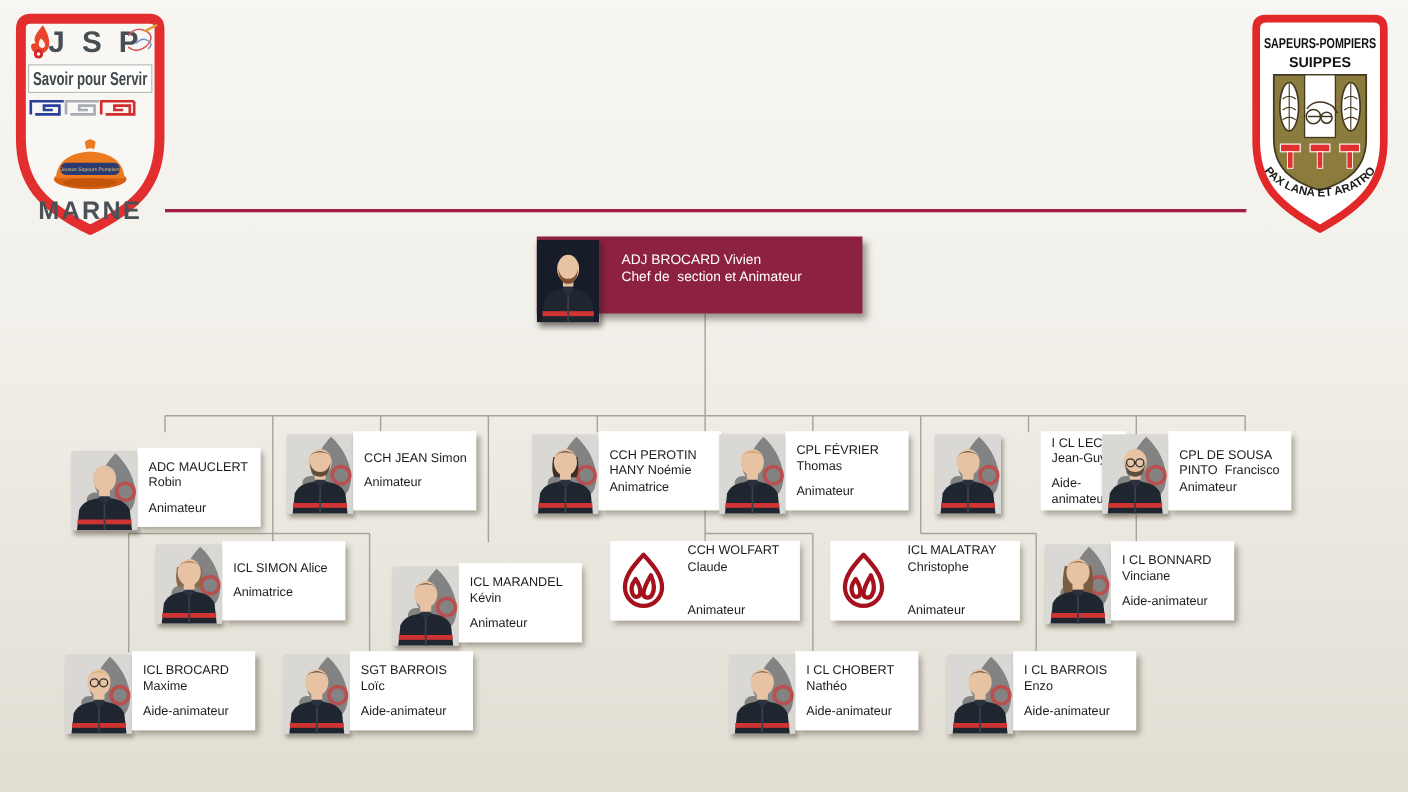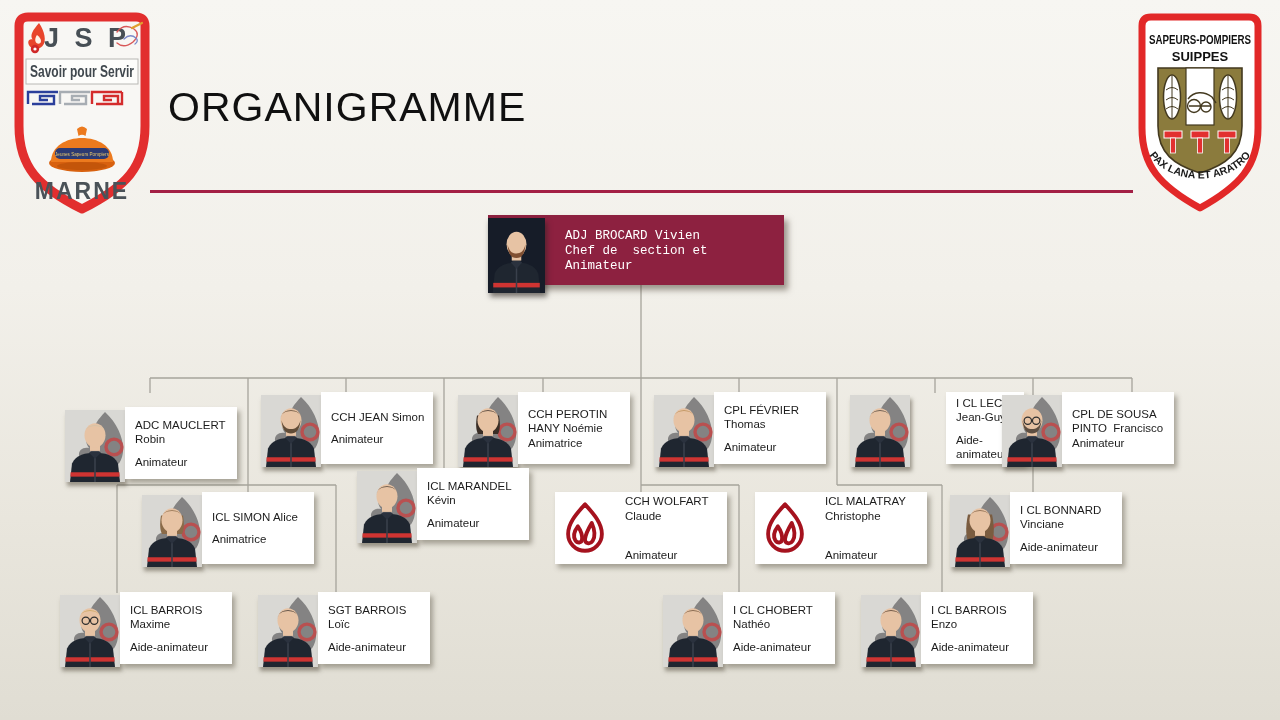--- a/index.html
+++ b/index.html
@@ -16,21 +16,21 @@
     position:absolute;left:168px;top:84px;z-index:3;
     font-size:41px;letter-spacing:1px;color:#101010;font-weight:400;
   }
   .header-rule{position:absolute;left:150px;top:190px;width:983px;height:3px;background:#a32045;z-index:2;}
   
   .root-card{
     position:absolute;left:488px;top:215px;width:296px;height:70px;z-index:4;
     background:#8d2140;display:flex;box-shadow:4px 5px 6px rgba(70,60,45,.5);
   }
   .root-card .photo{width:57px;height:75px;margin-top:3px;flex:0 0 57px;box-shadow:2px 4px 5px rgba(40,35,30,.55);}
-  .root-card .rtext{color:#ffffff;padding:14px 4px 0 20px;font-size:12.5px;line-height:15px;font-family:Liberation Mono, monospace;}
+  .root-card .rtext{color:#ffffff;padding:14px 4px 0 20px;font-size:12.5px;line-height:15px;}
   
   .card{position:absolute;width:172px;height:72px;display:flex;z-index:4;}
   .card .photo{
     width:60px;height:72px;margin-top:3px;flex:0 0 60px;
     box-shadow:2px 4px 4px rgba(85,78,62,.55);background:#d9d8d4;
   }
   .card .photo.flame{margin-top:0;background:#ffffff;display:flex;align-items:center;justify-content:center;box-shadow:none;}
   .card .photo svg{display:block;}
   .card .photo.flame svg{width:54px;height:54px;}
   .card .panel{
@@ -132,21 +132,20 @@
         <rect x="90" y="121" width="18" height="7" fill="#e23030" stroke="#ffffff" stroke-width="1"></rect>
         <rect x="96.5" y="128" width="5" height="15" fill="#e23030" stroke="#ffffff" stroke-width="0.8"></rect>
       </g>
     </g>
     <path id="mottoArc" d="M22 146 C44 176 100 176 122 146" fill="none"></path>
     <text font-size="10.5" font-weight="bold" fill="#1a1a1a">
       <textPath href="#mottoArc" startOffset="50%" text-anchor="middle">PAX LANA ET ARATRO</textPath>
     </text>
   </svg>
 
-  <div class="page-title">ORGANIGRAMME</div>
   <div class="header-rule" style="background: rgb(163, 32, 69);"></div>
 
   <div class="root-card" style="background: rgb(141, 33, 64);">
     <div class="photo" id="root-photo"><svg viewBox="0 0 60 74" preserveAspectRatio="none" width="100%" height="100%">
           <rect width="60" height="74" fill="#161c28"></rect>
           <path d="M5 74 L7 55 C11 46 21 44 30 44 C39 44 49 46 53 55 L55 74 Z" fill="#1f2630"></path>
           <rect x="5.5" y="64" width="49" height="4.5" fill="#cf3432"></rect>
           <line x1="30" y1="47" x2="30" y2="74" stroke="#39404c" stroke-width="1.6"></line>
           <path d="M24 44 L30 50 L36 44 L33.5 42.5 L26.5 42.5 Z" fill="#2b323e"></path>
           <rect x="25" y="33" width="10" height="9" fill="#e7c3a4"></rect>
@@ -199,21 +198,21 @@
             <path d="M20.5 26 C21.5 37 25 39.5 30 39.5 C35 39.5 38.5 37 39.5 26 C37.5 33.5 34 35 30 35 C26 35 22.5 33.5 20.5 26 Z" fill="#5a4632" opacity="0.95"></path>
           </svg>
         </div>
     <div class="panel">
       <div class="name">
             <div>CCH JEAN Simon</div>
           </div>
       <div class="role">Animateur</div>
     </div>
   </div>
-      <div class="card" style="left: 458px; top: 392px;">
+      <div class="card" style="left: 484px; top: 392px;">
     <div class="photo">
           <svg viewBox="0 0 60 74" preserveAspectRatio="none" width="100%" height="100%">
             <rect width="60" height="74" fill="#d9d8d4"></rect>
             <path d="M40 2 C29 14 26 21 32 28 C23 24 18 31 24 39 C13 37 10 49 20 55 L54 55 C63 42 57 18 40 2 Z" fill="#6e6e6e" opacity="0.8"></path>
             <circle cx="49" cy="38" r="8" fill="none" stroke="#c24848" stroke-width="3.4" opacity="0.85"></circle>
             <path d="M19 21 C17.5 30 18 36 20 40 L40 40 C42 36 42.5 30 41 21 Z" fill="#3a2e26"></path>
             <path d="M5 74 L7 55 C11 46 21 44 30 44 C39 44 49 46 53 55 L55 74 Z" fill="#1f2630"></path>
             <rect x="5.5" y="64" width="49" height="4.5" fill="#cf3432"></rect>
             <line x1="30" y1="47" x2="30" y2="74" stroke="#39404c" stroke-width="1.6"></line>
             <path d="M24 44 L30 50 L36 44 L33.5 42.5 L26.5 42.5 Z" fill="#2b323e"></path>
@@ -320,21 +319,21 @@
             <path d="M19.5 25 C19.5 12.5 40.5 12.5 40.5 25 C40.5 19.5 36.5 16.5 30 16.5 C23.5 16.5 19.5 19.5 19.5 25 Z" fill="#8a6a48"></path>
           </svg>
         </div>
     <div class="panel">
       <div class="name">
             <div>ICL SIMON Alice</div>
           </div>
       <div class="role">Animatrice</div>
     </div>
   </div>
-      <div class="card" style="left: 357px; top: 468px;">
+      <div class="card" style="left: 357px; top: 512px;">
     <div class="photo">
           <svg viewBox="0 0 60 74" preserveAspectRatio="none" width="100%" height="100%">
             <rect width="60" height="74" fill="#d9d8d4"></rect>
             <path d="M40 2 C29 14 26 21 32 28 C23 24 18 31 24 39 C13 37 10 49 20 55 L54 55 C63 42 57 18 40 2 Z" fill="#6e6e6e" opacity="0.8"></path>
             <circle cx="49" cy="38" r="8" fill="none" stroke="#c24848" stroke-width="3.4" opacity="0.85"></circle>
             <path d="M5 74 L7 55 C11 46 21 44 30 44 C39 44 49 46 53 55 L55 74 Z" fill="#1f2630"></path>
             <rect x="5.5" y="64" width="49" height="4.5" fill="#cf3432"></rect>
             <line x1="30" y1="47" x2="30" y2="74" stroke="#39404c" stroke-width="1.6"></line>
             <path d="M24 44 L30 50 L36 44 L33.5 42.5 L26.5 42.5 Z" fill="#2b323e"></path>
             <rect x="25" y="33" width="10" height="9" fill="#e7c3a4"></rect>
@@ -425,21 +424,21 @@
             <path d="M19.5 25 C19.5 12.5 40.5 12.5 40.5 25 C40.5 19.5 36.5 16.5 30 16.5 C23.5 16.5 19.5 19.5 19.5 25 Z" fill="#c9a55a"></path>
             <g fill="none" stroke="#2e2e2e" stroke-width="1.2">
               <circle cx="25.8" cy="26.5" r="3.7"></circle>
               <circle cx="34.2" cy="26.5" r="3.7"></circle>
               <line x1="29.5" y1="26.5" x2="30.5" y2="26.5"></line>
             </g>
           </svg>
         </div>
     <div class="panel">
       <div class="name">
-            <div>ICL BARROIS</div>
+            <div>ICL BROCARD</div>
             <div>Maxime</div>
           </div>
       <div class="role">Aide-animateur</div>
     </div>
   </div>
       <div class="card" style="left: 258px; top: 592px;">
     <div class="photo">
           <svg viewBox="0 0 60 74" preserveAspectRatio="none" width="100%" height="100%">
             <rect width="60" height="74" fill="#d9d8d4"></rect>
             <path d="M40 2 C29 14 26 21 32 28 C23 24 18 31 24 39 C13 37 10 49 20 55 L54 55 C63 42 57 18 40 2 Z" fill="#6e6e6e" opacity="0.8"></path>

